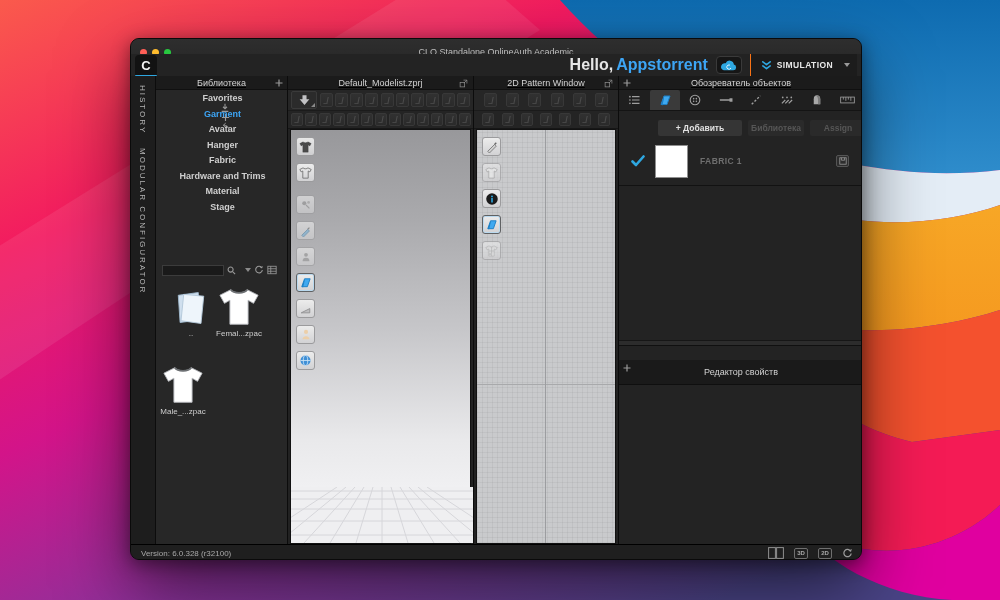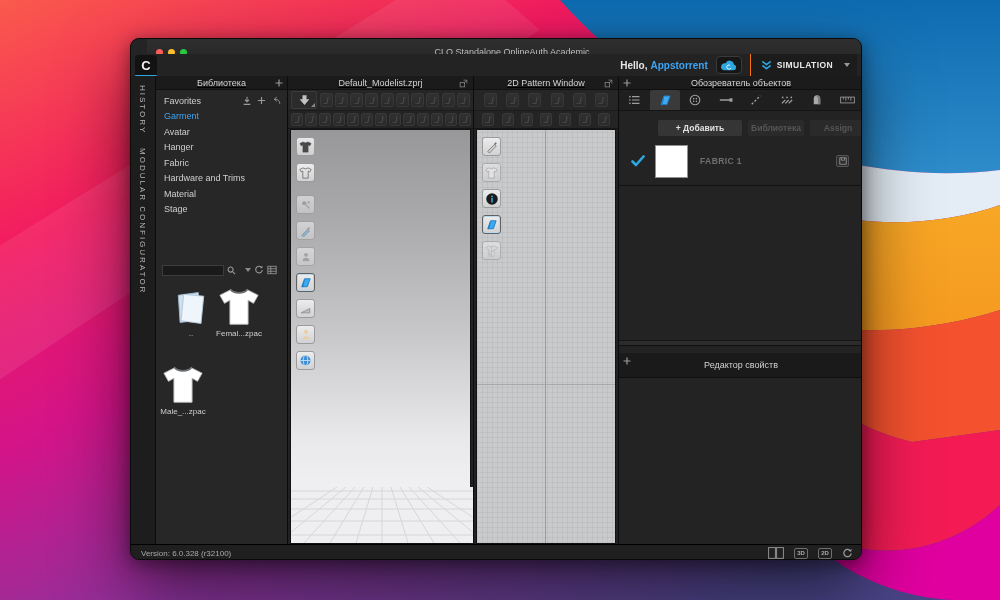--- a/index.html
+++ b/index.html
@@ -8,36 +8,36 @@
 01; }
   .wallpaper { position:absolute; inset:0; width:1000px; height:600px; display:block; }
 
   
   .window { position:absolute; left:130px; top:38px; width:732px; height:522px;
     background:#242424; border-radius:9px; overflow:hidden;
     box-shadow:0 30px 70px rgba(0,0,0,.55), 0 4px 18px rgba(0,0,0,.45);
     border:1px solid #0a0a0a; }
 
   
-  .titlebar { position:absolute; left:16px; top:0; width:100%; height:27px;
+  .titlebar { position:absolute; left:0; top:0; width:100%; height:27px;
     background:linear-gradient(#2e2e2e,#272727); border-bottom:1px solid #141414;
     display:flex; align-items:center; }
   .lights { display:flex; gap:5px; margin-left:9px; }
   .light { width:7px; height:7px; border-radius:50%; }
   .light.red{ background:#ff5f57; } .light.yellow{ background:#febc2e; } .light.green{ background:#28c840; }
   .win-title { position:absolute; left:0; right:0; text-align:center; font-size:9px; color:#bdbdbd; }
 
   
   .topbar { position:absolute; left:0; top:15px; width:100%; height:22px; background:#232323; }
   .clo-logo { position:absolute; left:4px; top:1px; width:22px; height:20px; background:#121212;
     border-radius:4px 4px 0 0; color:#f2f2f2; font-weight:bold; font-size:13px;
     display:flex; align-items:center; justify-content:center; }
   .clo-underline { position:absolute; left:4px; top:21px; width:22px; height:2px; background:#2ea7e0; border-radius:1px; }
   .topbar-right { position:absolute; right:0; top:0; height:22px; display:flex; align-items:center; gap:8px; padding-right:4px; }
-  .greeting { font-size:10px; font-weight:bold; color:#e6e6e6; }
+  .greeting { font-size:16px; font-weight:bold; color:#e6e6e6; }
   .greeting .user { color:#3da5f5; margin-left:3px; }
   .cloud-btn { width:26px; height:18px; background:#161616; border:1px solid #3a3a3a; border-radius:4px;
     display:flex; align-items:center; justify-content:center; }
   .sim-btn { height:22px; background:#1c1c1c; border-left:1px solid #f97316; display:flex; align-items:center;
     gap:5px; padding:0 7px 0 10px; }
   .sim-label { font-size:8.5px; font-weight:bold; color:#e8e8e8; letter-spacing:.4px; }
   .caret-down { width:0; height:0; border-left:3px solid transparent; border-right:3px solid transparent;
     border-top:4px solid #9a9a9a; margin-left:6px; }
 
   
@@ -47,21 +47,21 @@
   .panel-header .ph-title { font-size:9px; color:#d2d2d2; }
 
   
   .strip { position:absolute; left:0; top:0; width:25px; height:100%; background:#1d1d1d; border-right:1px solid #0c0c0c; }
   .vlabel { writing-mode:vertical-rl; font-size:8px; letter-spacing:2px; color:#b5b5b5; position:absolute; left:7px; }
   .vlabel.hist { top:9px; } .vlabel.modc { top:72px; }
 
   
   .library { position:absolute; left:25px; top:0; width:132px; height:100%; background:#272727; border-right:1px solid #0c0c0c; }
   .lib-list { list-style:none; padding-top:3px; }
-  .lib-item { height:15.5px; display:flex; align-items:center; padding:0 6px 0 8px; font-size:9px; color:#cfcfcf; font-weight:normal; }
+  .lib-item { height:15.5px; display:flex; align-items:center; padding:0 6px 0 8px; font-size:9px; color:#cfcfcf; font-weight:bold;flex-direction:column; }
   .lib-item.selected { color:#3da5f5; }
   .lib-item .spacer { flex:1; }
   .lib-ic { display:flex; align-items:center; margin-left:5px; }
   .search-row { position:absolute; left:0; top:186px; width:100%; height:16px; display:flex; align-items:center; padding:0 5px 0 6px; gap:3px; }
   .search-input { width:62px; height:11px; background:#1a1a1a; border:1px solid #3c3c3c; color:#ddd; font-size:8px; padding:0 3px; }
   .files { position:absolute; left:0; top:208px; right:0; bottom:0; }
   .file-item { position:absolute; width:48px; text-align:center; }
   .file-item .thumb { display:flex; justify-content:center; }
   .file-label { font-size:8px; color:#cfcfcf; margin-top:2px; white-space:nowrap; }
 
@@ -107,21 +107,21 @@
     border-radius:2px; padding:0 10px; }
   .ob-btn.add { background:#353535; color:#e2e2e2; min-width:84px; }
   .ob-btn.dim { background:#2a2a2a; color:#565656; min-width:56px; }
   .fabric-row { display:flex; align-items:center; margin-top:7px; padding:0 8px 0 12px; height:36px; position:relative; }
   .swatch { width:33px; height:33px; background:#ffffff; border:1px solid #8f8f8f; margin-left:10px; }
   .fabric-name { font-size:8.5px; color:#6f6f6f; font-weight:bold; margin-left:12px; letter-spacing:.4px; }
   .fab-save { position:absolute; right:14px; width:13px; height:12px; background:#2e2e2e; border:1px solid #555; border-radius:2px;
     display:flex; align-items:center; justify-content:center; }
   .ob-divider { height:1px; background:#121212; margin-top:6px; }
   .prop-sep { position:absolute; left:0; top:264px; width:100%; height:6px; background:#2c2c2c; border-top:1px solid #161616; border-bottom:1px solid #101010; }
-  .prop-header { position:absolute; left:0; top:277px; width:100%; height:25px; background:#1a1a1a; border-bottom:1px solid #0f0f0f;
+  .prop-header { position:absolute; left:0; top:284px; width:100%; height:25px; background:#1a1a1a; border-bottom:1px solid #0f0f0f;
     display:flex; align-items:center; justify-content:center; }
   .prop-header .panel-pop { position:absolute; left:4px; top:4px; }
   .prop-header .ph-title { font-size:9px; color:#d2d2d2; }
 
   
   .statusbar { position:absolute; left:0; top:505px; width:100%; height:17px; background:#1f1f1f; border-top:1px solid #000;
     display:flex; align-items:center; }
   .version { font-size:8px; color:#a8a8a8; margin-left:10px; }
   .status-right { margin-left:auto; display:flex; align-items:center; gap:10px; margin-right:8px; }
   .view-badge { width:14px; height:11px; border:1px solid #6f6f6f; border-radius:2px; color:#a8a8a8;

